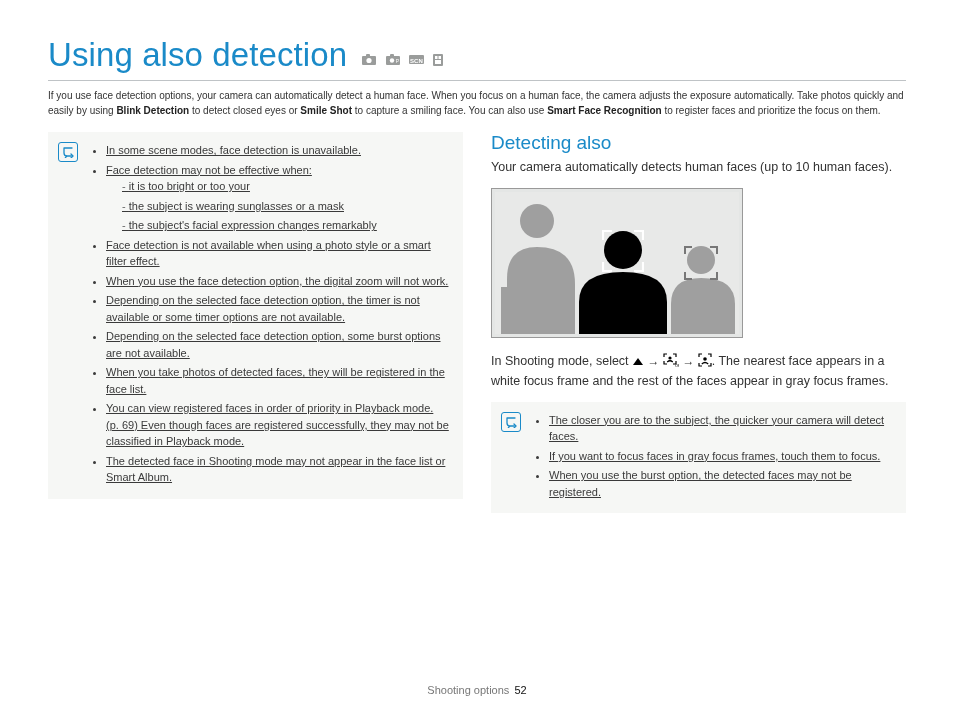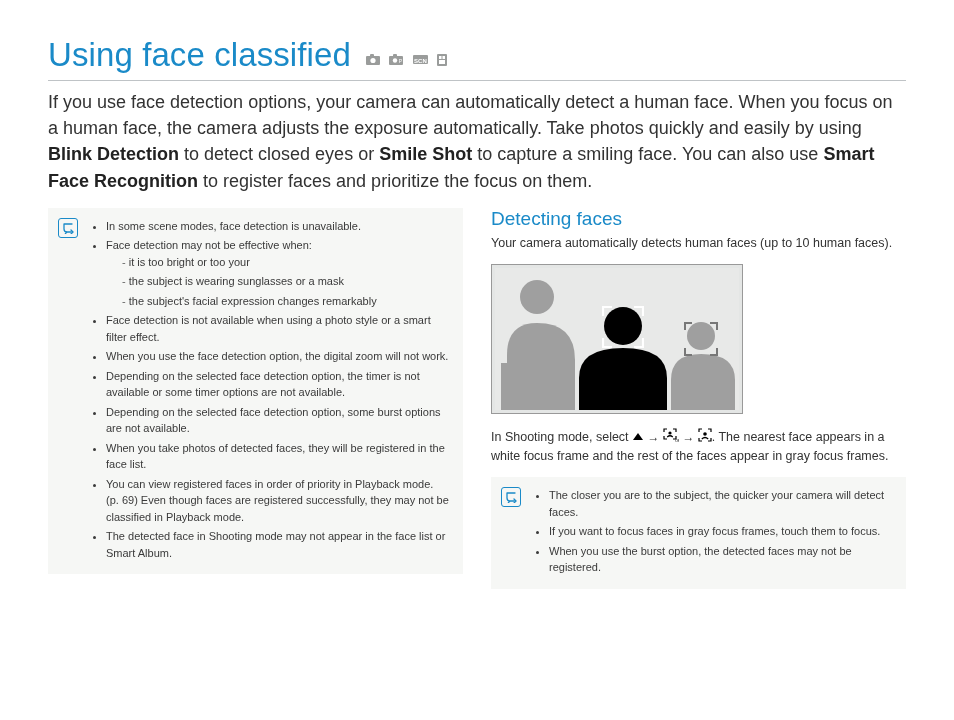--- a/index.html
+++ b/index.html
@@ -33,21 +33,21 @@
   }
   .mode-icons svg, .mode-icons .icn {
     vertical-align: middle;
   }
   .rule {
     height: 1px;
     background: #bfc3c6;
     margin: 2px 0 8px 0;
   }
   .intro {
-    font-size: 18px;
+    font-size: 10px;
     line-height: 1.45;
     color: #333;
     margin-bottom: 14px;
   }
   .cols {
     display: flex;
     gap: 28px;
   }
   .col {
     flex: 1;
@@ -73,20 +73,21 @@
     display: flex;
     align-items: center;
     justify-content: center;
   }
   .note-box ul {
     margin: 0;
     padding-left: 16px;
   }
   .note-box ul li {
     margin-bottom: 3px;
+    text-decoration: underline;
   }
   .sublist {
     list-style: none;
     padding-left: 8px;
     margin: 2px 0 2px 0;
   }
   .sublist li::before {
     content: "-  ";
     color: #666;
   }
@@ -142,21 +143,21 @@
     color: #777;
   }
   .footer .num { color: #111; margin-left: 2px; }
   b { font-weight: bold; color: #222; }
 </style>
 </head>
 <body>
 
 <div class="page">
   <h1>
-    <span>Using face classified</span>
+    <span>Using also detection</span>
     <span class="mode-icons">
       <svg width="14" height="11" viewBox="0 0 14 11">
           <rect x="0" y="2" width="14" height="9" rx="1" fill="#9a9c9b"></rect>
           <rect x="4" y="0" width="4" height="3" rx="1" fill="#9a9c9b"></rect>
           <circle cx="7" cy="6.5" r="2.6" fill="#fff"></circle>
         </svg>
       <svg width="14" height="11" viewBox="0 0 14 11">
           <rect x="0" y="2" width="14" height="9" rx="1" fill="#9a9c9b"></rect>
           <rect x="4" y="0" width="4" height="3" rx="1" fill="#9a9c9b"></rect>
           <circle cx="6" cy="6.5" r="2.2" fill="#fff"></circle>
@@ -204,21 +205,21 @@
           <li><span>Depending on the selected face detection option, the timer is not available or some timer options are not available.</span></li>
           <li><span>Depending on the selected face detection option, some burst options are not available.</span></li>
           <li><span>When you take photos of detected faces, they will be registered in the face list.</span></li>
           <li><span>You can view registered faces in order of priority in Playback mode. (p. 69) Even though faces are registered successfully, they may not be classified in Playback mode.</span></li>
           <li><span>The detected face in Shooting mode may not appear in the face list or Smart Album.</span></li>
         </ul>
       </div>
     </div>
 
     <div class="col">
-      <h2>Detecting faces</h2>
+      <h2>Detecting also</h2>
       <div class="sub-intro">Your camera automatically detects human faces (up to 10 human faces).</div>
 
       <div class="photo-box">
         <div class="photo-inner">
 
           <svg class="person" style="left:6px; width:80px; height:135px;" viewBox="0 0 80 135">
             <circle cx="36" cy="22" r="17" fill="#9f9f9f"></circle>
             <path d="M6 135 L6 80 Q6 48 36 48 Q74 48 74 85 L74 135 Z" fill="#9f9f9f"></path>
             <rect x="0" y="88" width="10" height="47" fill="#9f9f9f"></rect>
           </svg>
@@ -291,13 +292,17 @@
         </div>
         <ul>
           <li><span>The closer you are to the subject, the quicker your camera will detect faces.</span></li>
           <li><span>If you want to focus faces in gray focus frames, touch them to focus.</span></li>
           <li><span>When you use the burst option, the detected faces may not be registered.</span></li>
         </ul>
       </div>
     </div>
   </div>
 
+  <div class="footer">
+    <span>Shooting options</span>
+    <span class="num">52</span>
+  </div>
 </div>
 
 </body></html>

